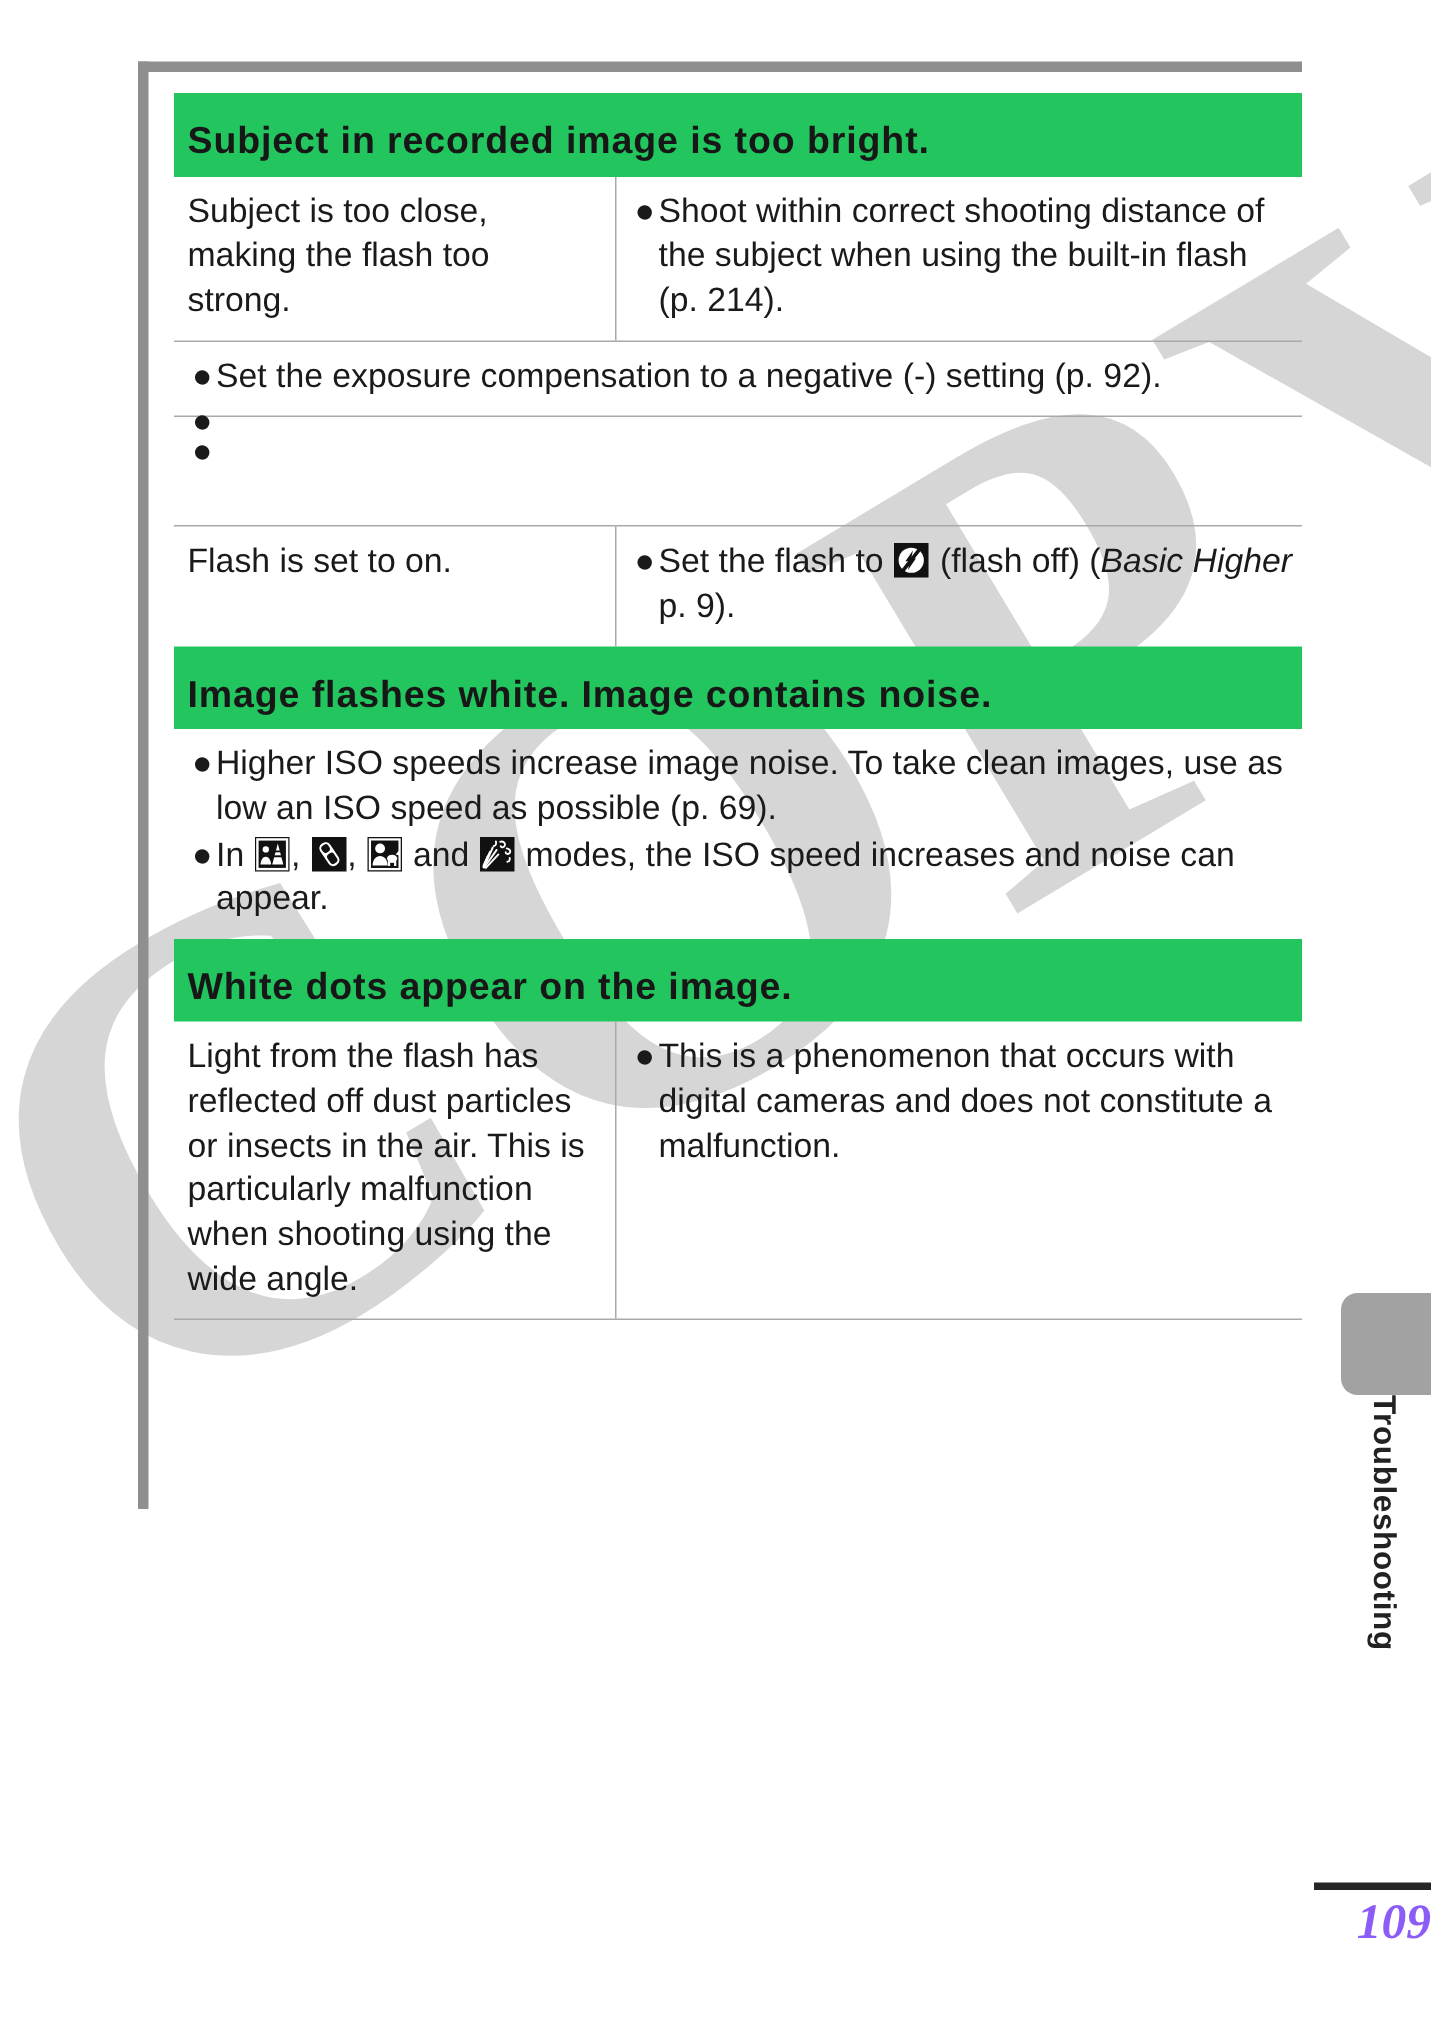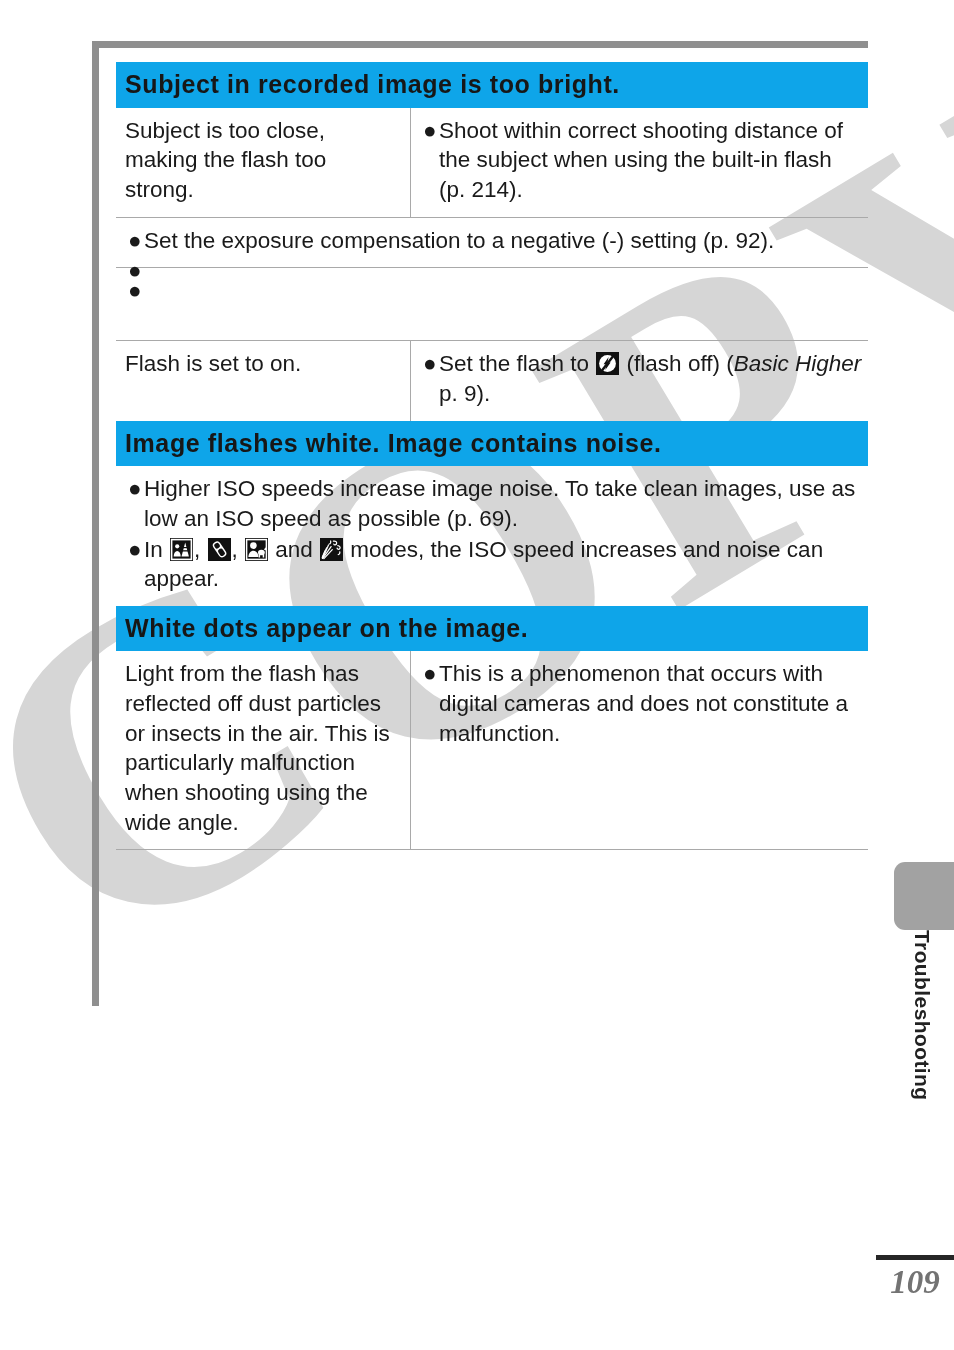--- a/index.html
+++ b/index.html
@@ -63,26 +63,26 @@
   
   #doc-table {
     position: absolute;
     left: 116px;
     top: 62px;
     width: 752px;
     z-index: 3;
   }
 
   .section-header {
-    background: #0ea5e9;
+    background: #22c55e;
     font-size: 25px;
     font-weight: bold;
     letter-spacing: 0.6px;
     color: #171717;
-    padding: 8px 0 8px 9px;
+    padding: 18px 0 8px 9px;
     line-height: 1.18;
   }
 
   .row {
     display: flex;
     border-bottom: 1.5px solid #a9a9a9;
     background: transparent;
   }
   .row.no-rule {
     border-bottom: none;
@@ -166,26 +166,26 @@
     width: 78px;
     height: 5px;
     background: #262626;
     z-index: 3;
   }
   #folio-number {
     position: absolute;
     left: 876px;
     top: 1264px;
     width: 78px;
-    text-align: center;
+    text-align: right;
     font-family: "Liberation Serif", serif;
     font-style: italic;
     font-weight: bold;
     font-size: 33px;
-    color: #737373;
+    color: #8b5cf6;
     z-index: 3;
   }
 </style>
 </head>
 <body>
 
 <div id="watermark">
   <div class="wm-text">COPY</div>
 </div>
 

